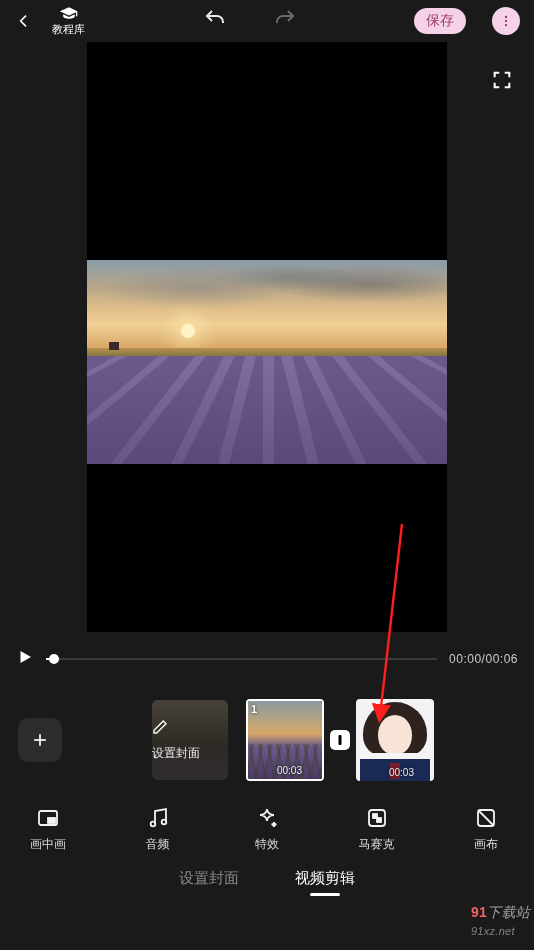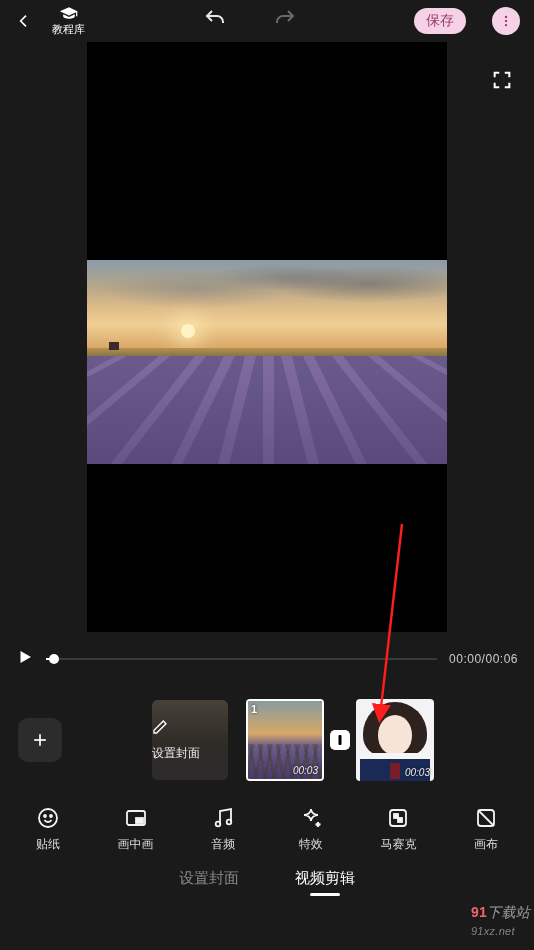--- a/index.html
+++ b/index.html
@@ -150,23 +150,22 @@
   .clip-strip { display:flex; align-items:center; gap:6px; }
   .clip {
     width:78px;height:82px;border:2px solid #fff;border-radius:4px;
     position:relative; overflow:hidden; cursor:pointer;
   }
   .clip .idx {
     position:absolute;top:2px;left:3px;font-size:11px;font-weight:600;color:#fff;
     text-shadow:0 0 3px rgba(0,0,0,.8);
   }
   .clip .dur {
-    position:absolute;bottom:3px;right:4px;font-size:10px;color:#eee;
+    position:absolute;bottom:3px;right:20px;font-size:10px;color:#eee;
     text-shadow:0 0 3px rgba(0,0,0,.8);
-    font-style:italic;
   }
   .clip.no-border{border:none;}
   .clip1-bg{
     position:absolute; inset:0;
     background: linear-gradient(180deg,#8a9ba0 0%,#d6a868 42%,#6b5a8c 58%,#4a3a6c 100%);
   }
   .clip1-bg::after{
     content:""; position:absolute; top:55%; left:50%; width:140%; height:90%;
     transform:translateX(-50%);
     background: repeating-linear-gradient(100deg, rgba(60,60,30,.35) 0 3px, transparent 3px 9px),
@@ -376,29 +375,20 @@
           <polygon points="0 0, 8 4, 0 8" fill="#ff1e1e"></polygon>
         </marker>
       </defs>
     <line x1="32" y1="4" x2="10" y2="196" stroke="#ff1e1e" stroke-width="2.4" marker-end="url(#ah)"></line>
   </svg>
 </div>
 
 <div class="toolbar">
   <div class="tool">
     <svg width="24" height="24" viewBox="0 0 24 24" fill="none" stroke="#fff" stroke-width="1.8">
-        <circle cx="12" cy="12" r="9"></circle>
-        <circle cx="9" cy="10" r="1" fill="#fff"></circle>
-        <circle cx="15" cy="10" r="1" fill="#fff"></circle>
-        <path d="M8.5 14c.9 1.4 2.2 2 3.5 2s2.6-.6 3.5-2"></path>
-      </svg>
-    <span>贴纸</span>
-  </div>
-  <div class="tool">
-    <svg width="24" height="24" viewBox="0 0 24 24" fill="none" stroke="#fff" stroke-width="1.8">
         <rect x="3" y="5" width="18" height="14" rx="2"></rect>
         <rect x="12" y="12" width="7" height="5" fill="#fff"></rect>
       </svg>
     <span>画中画</span>
   </div>
   <div class="tool">
     <svg width="24" height="24" viewBox="0 0 24 24" fill="none" stroke="#fff" stroke-width="1.8">
         <path d="M9 18V5l11-2v13"></path>
         <circle cx="7" cy="18" r="2.3"></circle>
         <circle cx="18" cy="16" r="2.3"></circle>

